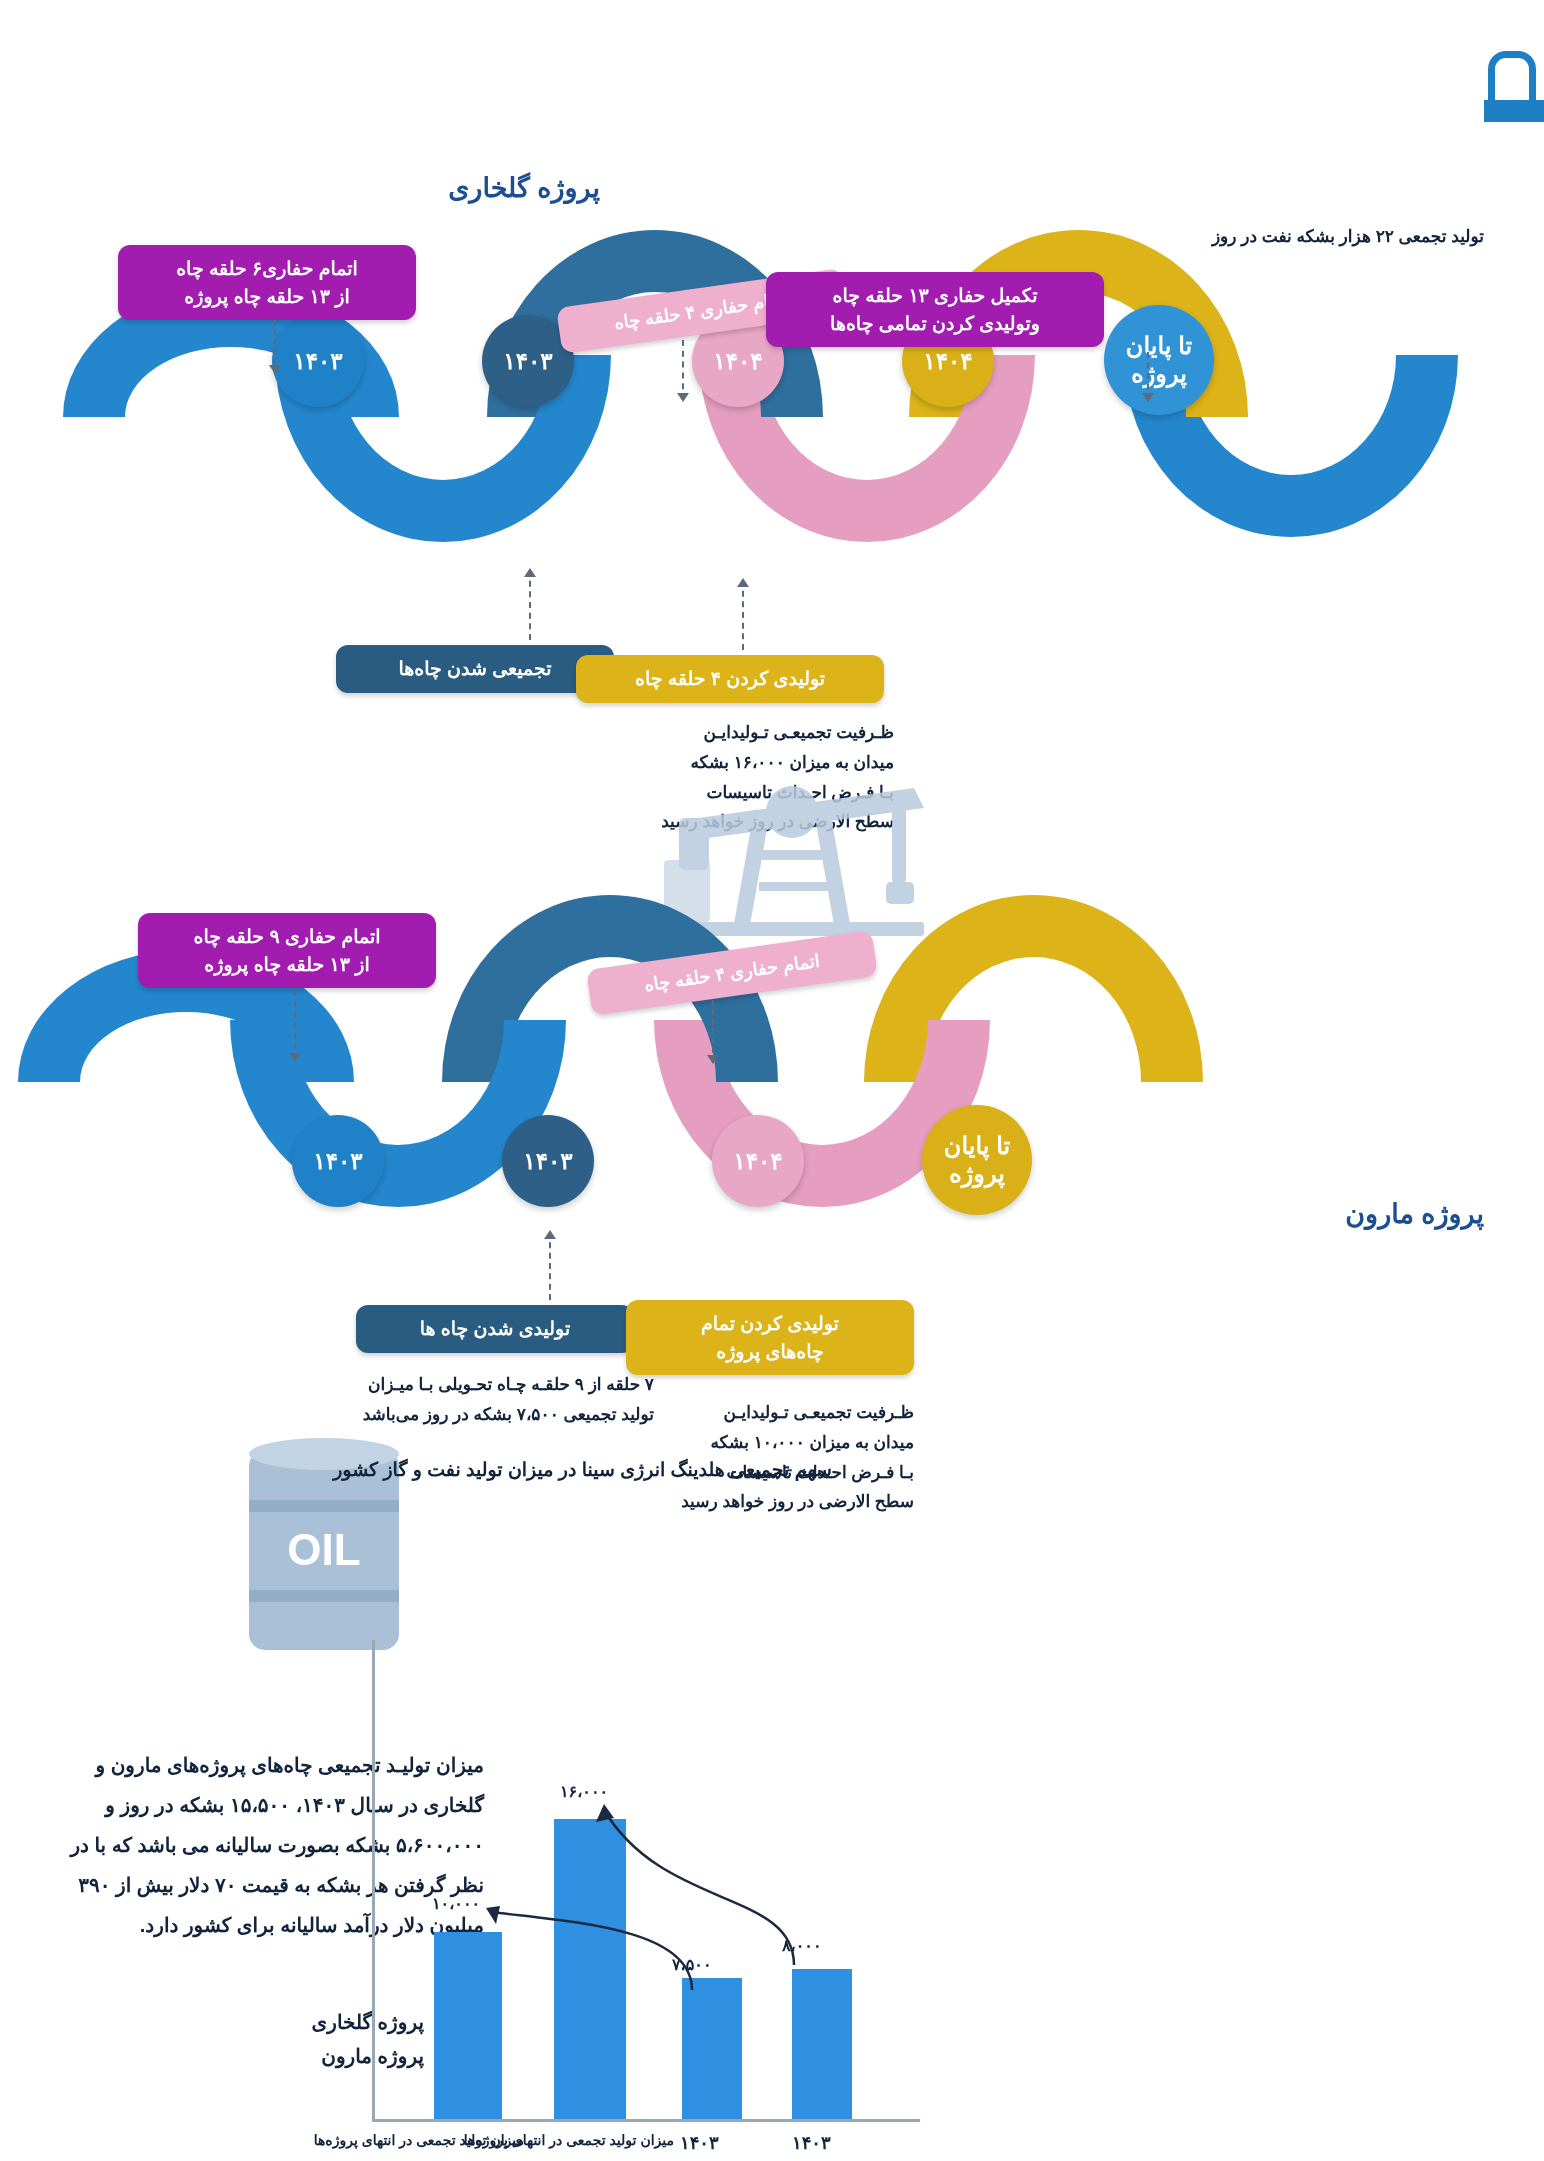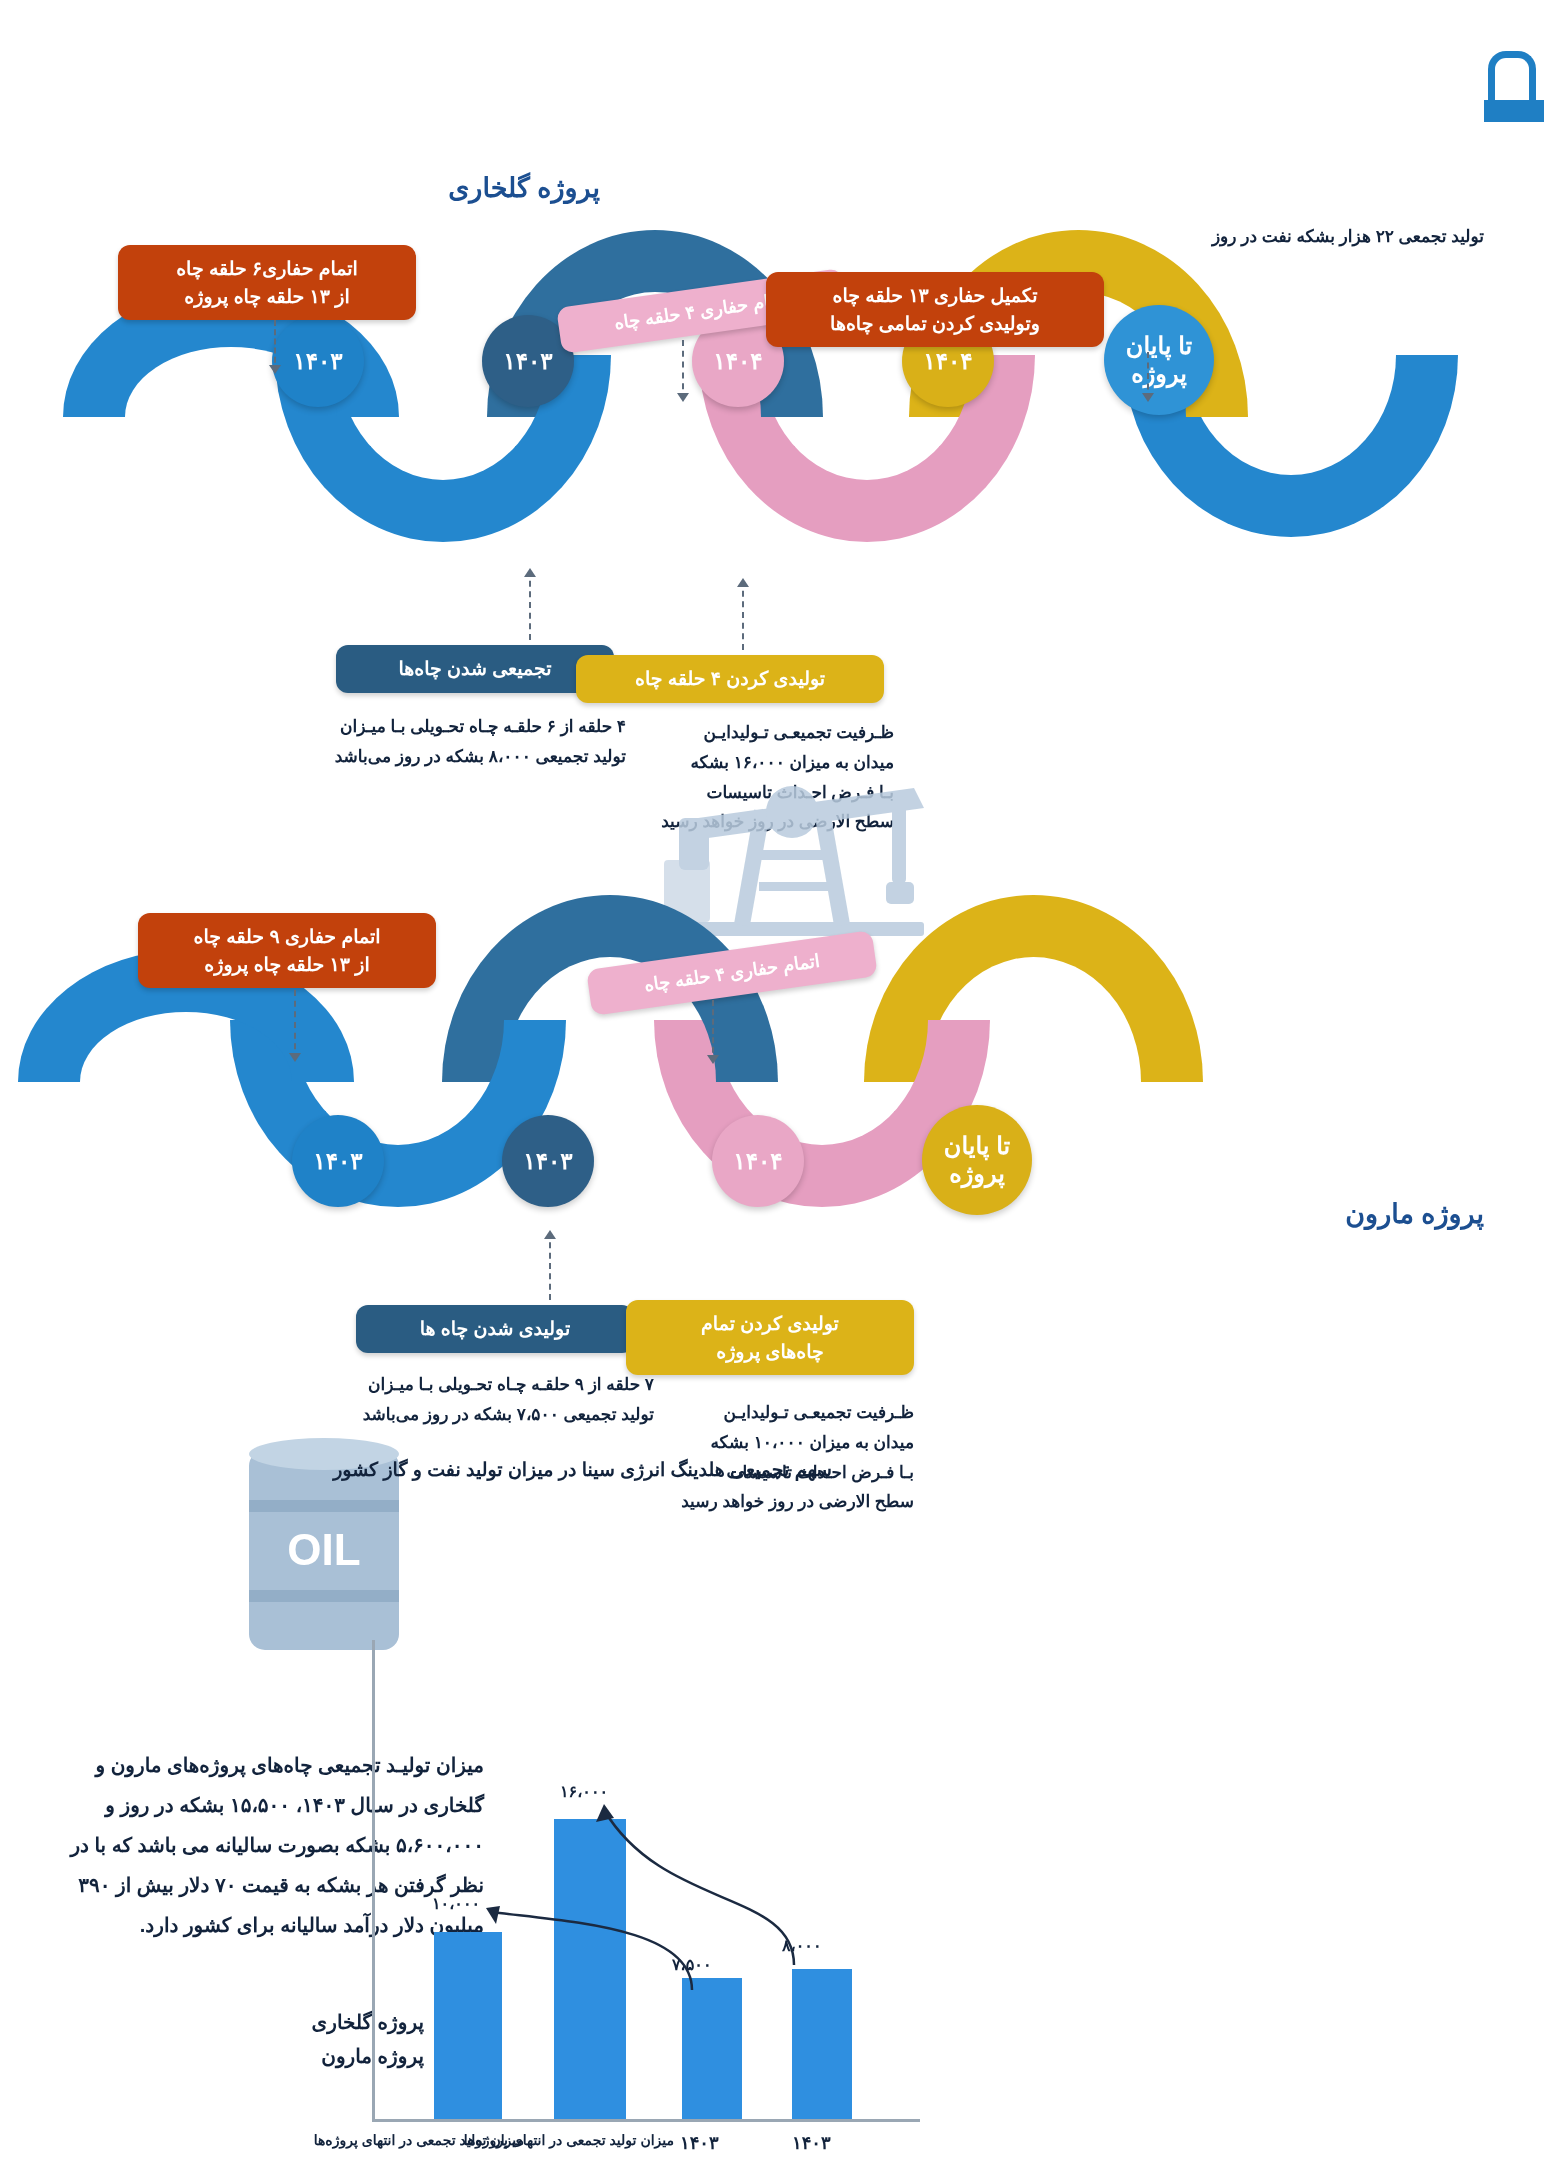--- a/index.html
+++ b/index.html
@@ -59,21 +59,21 @@
   .n-dark{background:#2e5f87;}
   .n-pink{background:#e9a7c6;}
   .n-gold{background:#d9b018;}
   .n-lightblue{background:#2f93d6;}
 
   .callout{
     position:absolute;border-radius:12px;color:#fff;font-weight:bold;
     font-size:19px;line-height:1.45;text-align:center;padding:10px 14px;
     box-shadow:0 3px 5px rgba(0,0,0,.18);
   }
-  .c-blue{background:#c2410c;}
+  .c-blue{background:#a21caf;}
   .c-dark{background:#2a5c82;}
   .c-pink{background:#eeb0cd;color:#fff;}
   .c-gold{background:#dcb318;color:#fff;}
 
   .leader{position:absolute;border-right:2px dashed #5c6b7c;}
   .leader::after{
     content:"";position:absolute;left:-5px;bottom:-2px;
     border-left:6px solid transparent;border-right:6px solid transparent;
     border-top:9px solid #5c6b7c;
   }
@@ -168,22 +168,20 @@
   <div class="callout c-pink" style="top:288px;right:698px;width:260px;transform:rotate(-8deg);font-size:18px;">اتمام حفاری ۴ حلقه چاه</div>
   <div class="leader" style="top:340px;right:860px;height:60px;"></div>
 
   <div class="callout c-gold" style="top:655px;right:660px;width:280px;">تولیدی کردن ۴ حلقه چاه</div>
   <div class="leader leader-up" style="top:580px;right:800px;height:70px;"></div>
 
   <div class="callout c-blue" style="top:272px;right:440px;width:310px;white-space:pre-line;">تکمیل حفاری ۱۳ حلقه چاه
 وتولیدی کردن تمامی چاه‌ها</div>
   <div class="leader" style="top:352px;right:395px;height:48px;"></div>
 
-  <div class="desc" style="top:712px;right:918px;width:380px;white-space:pre-line;">۴ حلقه از ۶ حلقـه چـاه تحـویلی بـا میـزان
-تولید تجمیعی ۸،۰۰۰ بشکه در روز می‌باشد</div>
   <div class="desc" style="top:718px;right:650px;width:270px;white-space:pre-line;">ظـرفیت تجمیعـی تـولیدایـن
 میدان به میزان ۱۶،۰۰۰ بشکه
 بـا فـرض احـداث تاسیسات
 سطح الارضی در روز خواهد رسید</div>
 
   <svg class="pumpjack" style="top:700px;right:590px;width:330px;height:260px;" viewBox="0 0 330 260">
     <g fill="#b9cbdd">
       <rect x="30" y="222" width="270" height="14" rx="3"></rect>
       <rect x="120" y="110" width="16" height="116" transform="rotate(10 128 168)"></rect>
       <rect x="200" y="110" width="16" height="116" transform="rotate(-10 208 168)"></rect>

